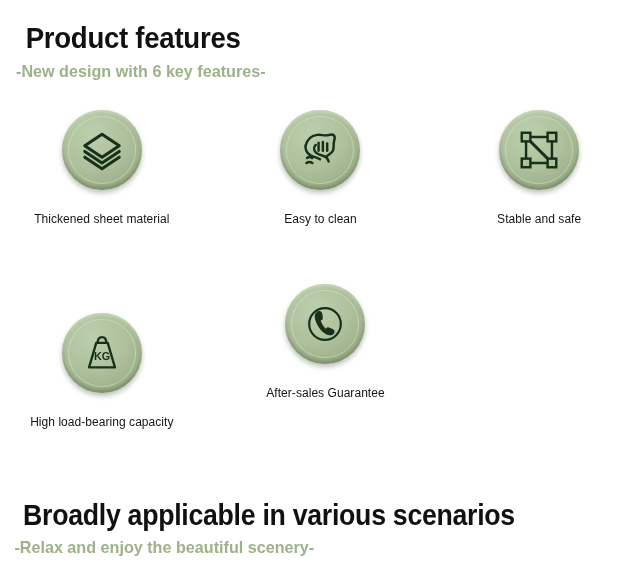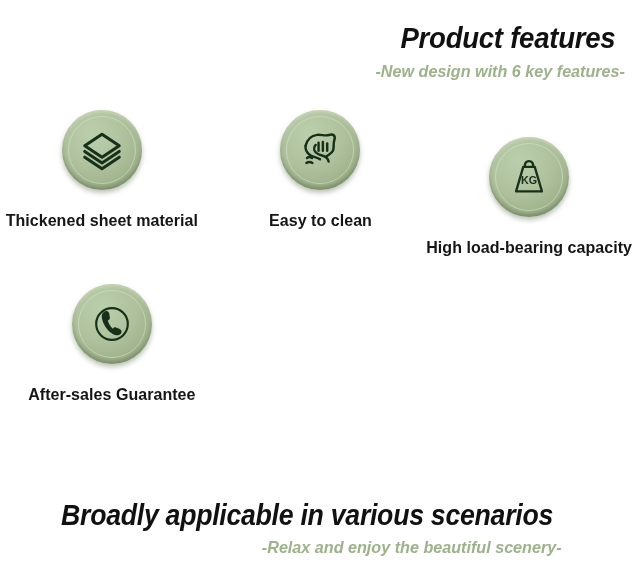--- a/index.html
+++ b/index.html
@@ -12,22 +12,21 @@
     height: 580px;
     position: relative;
     overflow: hidden;
     font-family: "Liberation Sans", "DejaVu Sans", sans-serif;
     color: #111111;
   }
 
   
   .section-head {
     width: 100%;
-    text-align: right;
-    font-style: italic;
+    text-align: left;
   }
   .head-title {
     font-size: 30px;
     font-weight: bold;
     letter-spacing: -0.3px;
     color: #111111;
     line-height: 1.05;
     transform: scaleX(0.92);
   }
   .head-sub {
@@ -105,22 +104,22 @@
   }
   .badge svg {
     position: relative;
     width: 46px;
     height: 46px;
     display: block;
   }
 
   .feature-label {
     margin-top: 22px;
-    font-size: 16px;
-    font-weight: bold;
+    font-size: 12px;
+    font-weight: normal;
     color: #151515;
     text-align: center;
     white-space: nowrap;
     letter-spacing: 0.05px;
   }
 </style>
 </head>
 <body>
 
 <div id="top-section" class="section-head">
@@ -154,20 +153,35 @@
           <path d="M36 21 L36 33"></path>
           <path d="M42 23 L42 33"></path>
           <path d="M14 43 C16 41.5 19 41.5 21 43"></path>
           <path d="M13 50 C15.5 48.5 19 48.5 21.5 50"></path>
         </g>
       </svg>
     </div>
     <div class="feature-label">Easy to clean</div>
   </div>
 
+  <div class="feature feature-3">
+    <div class="badge">
+      <svg viewBox="0 0 64 64">
+        <g fill="none" stroke="#17301a" stroke-width="3.4">
+          <path d="M14 14 L50 14 L50 50 L14 50 Z"></path>
+          <path d="M20 20 L44 44" stroke-width="4"></path>
+          <rect x="8" y="8" width="12" height="12" fill="#aec09c"></rect>
+          <rect x="44" y="8" width="12" height="12" fill="#aec09c"></rect>
+          <rect x="8" y="44" width="12" height="12" fill="#aec09c"></rect>
+          <rect x="44" y="44" width="12" height="12" fill="#aec09c"></rect>
+        </g>
+      </svg>
+    </div>
+    <div class="feature-label">Stable and safe</div>
+  </div>
 
   <div class="feature feature-4">
     <div class="badge">
       <svg viewBox="0 0 64 64">
         <g fill="none" stroke="#17301a" stroke-width="3.2" stroke-linejoin="round">
           <path d="M26 18 C26 13 28.5 10 32 10 C35.5 10 38 13 38 18"></path>
           <path d="M24 18 L40 18 L50 52 L14 52 Z"></path>
         </g>
         <text x="32" y="42" text-anchor="middle" font-family="Liberation Sans, sans-serif" font-size="15" font-weight="bold" fill="#17301a">KG</text>
       </svg>

